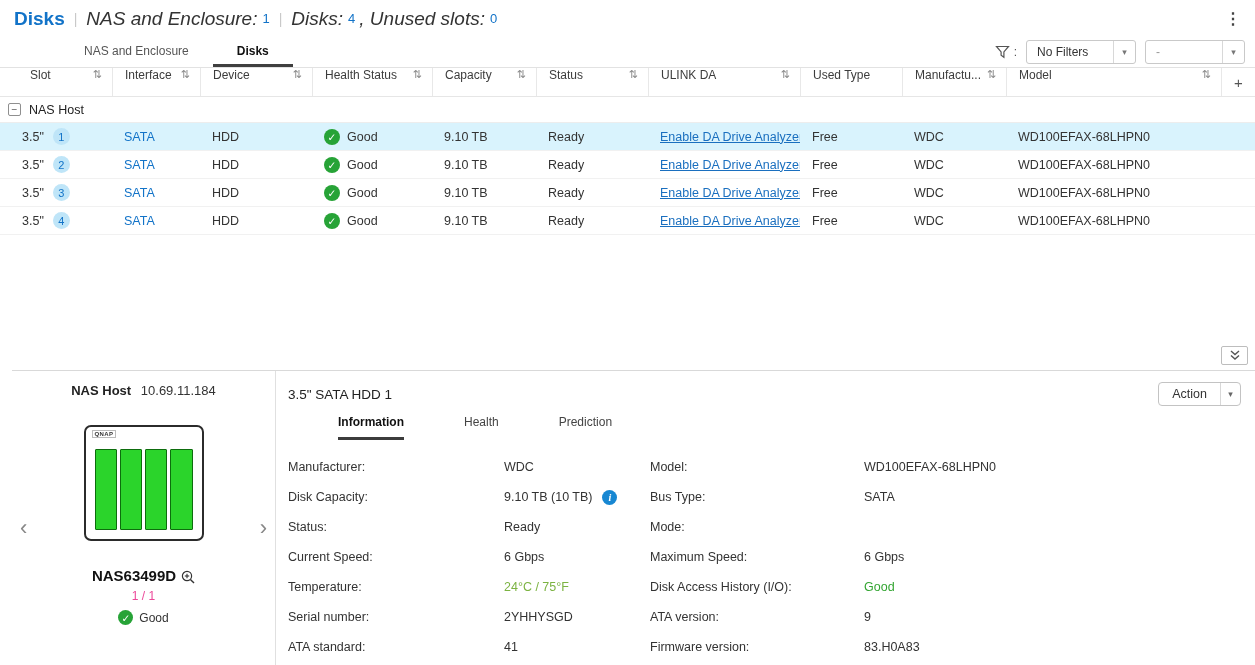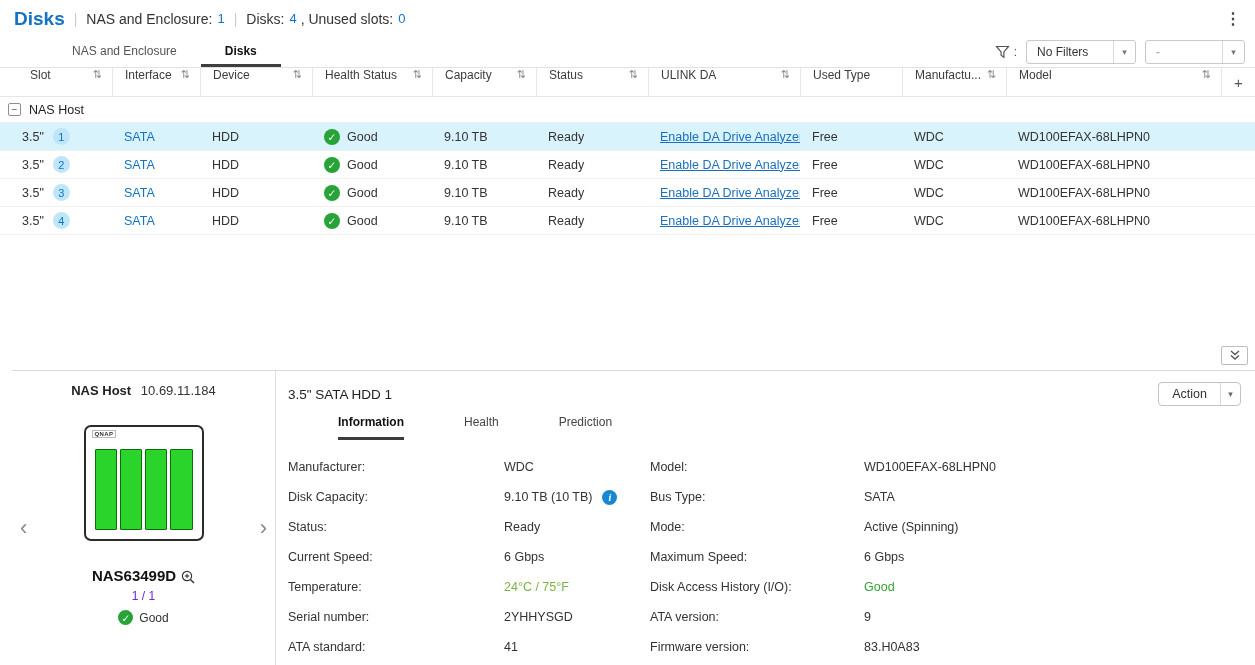--- a/index.html
+++ b/index.html
@@ -4,27 +4,27 @@
 <style>
   * { box-sizing: border-box; margin: 0; padding: 0; }
   html, body { width: 1255px; height: 665px; overflow: hidden; background: #fff;
     font-family: "Liberation Sans", sans-serif; color: #333; }
   .app { width: 1255px; height: 665px; display: flex; flex-direction: column; }
 
   
   .topbar { height: 37px; display: flex; align-items: center; padding: 0 14px; flex: 0 0 auto; }
   .app-title { font-size: 19px; font-weight: bold; color: #1273c8; }
   .sep { color: #c9c9c9; margin: 0 9px; font-size: 14px; }
-  .sum-label { font-size: 14px; color: #333; }
+  .sum-label { font-size: 19px; color: #333; font-style: italic; }
   .sum-value { font-size: 13px; color: #1273c8; margin-left: 5px; }
   .sum-comma { margin-left: 4px; }
   .menu-dots { margin-left: auto; font-size: 16px; color: #444; cursor: pointer; font-weight: bold; }
 
   
-  .tabbar { height: 31px; display: flex; align-items: flex-end; border-bottom: 1px solid #e2e2e2; flex: 0 0 auto; padding-left: 48px; }
+  .tabbar { height: 31px; display: flex; align-items: flex-end; border-bottom: 1px solid #e2e2e2; flex: 0 0 auto; padding-left: 60px; }
   .tab { padding: 0 24px; height: 30px; line-height: 28px; font-size: 12px; color: #555; cursor: pointer; }
   .tab.active { color: #111; font-weight: bold; border-bottom: 3px solid #3f3f3f; }
   .tab-tools { margin-left: auto; display: flex; align-items: center; gap: 9px; padding-right: 10px; padding-bottom: 3px; }
   .funnel-wrap { display: flex; align-items: center; gap: 4px; color: #555; cursor: pointer; font-size: 12px; }
   .select { display: flex; align-items: center; justify-content: space-between; border: 1px solid #c9c9c9; border-radius: 3px; height: 24px; font-size: 12px; color: #333; background: #fff; cursor: pointer; }
   .sel-label { padding-left: 10px; }
   .sel-arrow { width: 22px; align-self: stretch; display: flex; align-items: center; justify-content: center; border-left: 1px solid #d8d8d8; color: #777; font-size: 9px; }
   .select-1 { width: 110px; }
   .select-2 { width: 100px; }
   .select-2 .sel-label { color: #999; }
@@ -60,21 +60,21 @@
   .nas-ip { margin-left: 6px; color: #333; }
   .nas-device { margin-top: 27px; width: 120px; height: 116px; border: 2px solid #2b2b2b; border-radius: 7px; position: relative; background: #fff; cursor: pointer; }
   .qnap-brand { position: absolute; top: 3px; left: 6px; font-size: 6px; font-weight: bold; color: #333; letter-spacing: 0.4px; border: 1px solid #bbb; padding: 0 2px; }
   .drive-bars { position: absolute; left: 9px; right: 9px; top: 22px; bottom: 9px; display: flex; gap: 3px; }
   .drive-bar { flex: 1; background: #2bd42b; border: 1px solid #0d6d0d; border-radius: 1px; }
   .nav-arrow { position: absolute; top: 146px; font-size: 22px; color: #888; cursor: pointer; line-height: 1; }
   .nav-prev { left: 8px; }
   .nav-next { right: 8px; }
   .nas-name-row { margin-top: 26px; display: flex; align-items: center; gap: 5px; font-size: 15px; font-weight: bold; color: #111; }
   .zoom-icon { display: inline-flex; cursor: pointer; margin-top: 2px; }
-  .pager { margin-top: 5px; font-size: 12px; color: #6d28d9; }
+  .pager { margin-top: 5px; font-size: 12px; color: #ec4899; }
   .nas-status { margin-top: 7px; display: flex; align-items: center; gap: 6px; font-size: 12px; color: #333; }
   .nas-status .check { width: 15px; height: 15px; }
 
   .detail { flex: 1; padding: 11px 14px 0 12px; position: relative; }
   .detail-head { display: flex; align-items: flex-start; justify-content: space-between; }
   .detail-title { font-size: 13.5px; color: #222; padding-top: 5px; }
   .action-btn { display: flex; align-items: center; border: 1px solid #c3c3c3; border-radius: 4px; height: 24px; background: #fff; cursor: pointer; font-size: 12.5px; color: #333; }
   .action-label { padding: 0 13px; }
   .action-arrow { width: 20px; align-self: stretch; display: flex; align-items: center; justify-content: center; border-left: 1px solid #d8d8d8; font-size: 9px; color: #666; }
   .detail-tabs { display: flex; gap: 60px; margin: 9px 0 0 50px; }
@@ -334,21 +334,20 @@
             <span>9.10 TB (10 TB)</span>
             <span class="info-icon">i</span>
           </span>
           <span class="fl fl2">Bus Type:</span>
           <span class="fv fv2">SATA</span>
         </div>
         <div class="frow">
           <span class="fl">Status:</span>
           <span class="fv">Ready</span>
           <span class="fl fl2">Mode:</span>
-          <span class="fv fv2">Active (Spinning)</span>
         </div>
         <div class="frow">
           <span class="fl">Current Speed:</span>
           <span class="fv">6 Gbps</span>
           <span class="fl fl2">Maximum Speed:</span>
           <span class="fv fv2">6 Gbps</span>
         </div>
         <div class="frow">
           <span class="fl">Temperature:</span>
           <span class="fv green-temp">24°C / 75°F</span>

